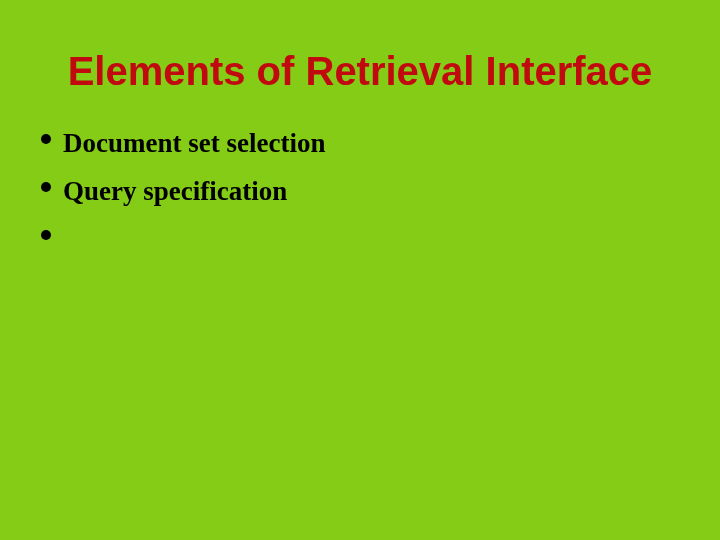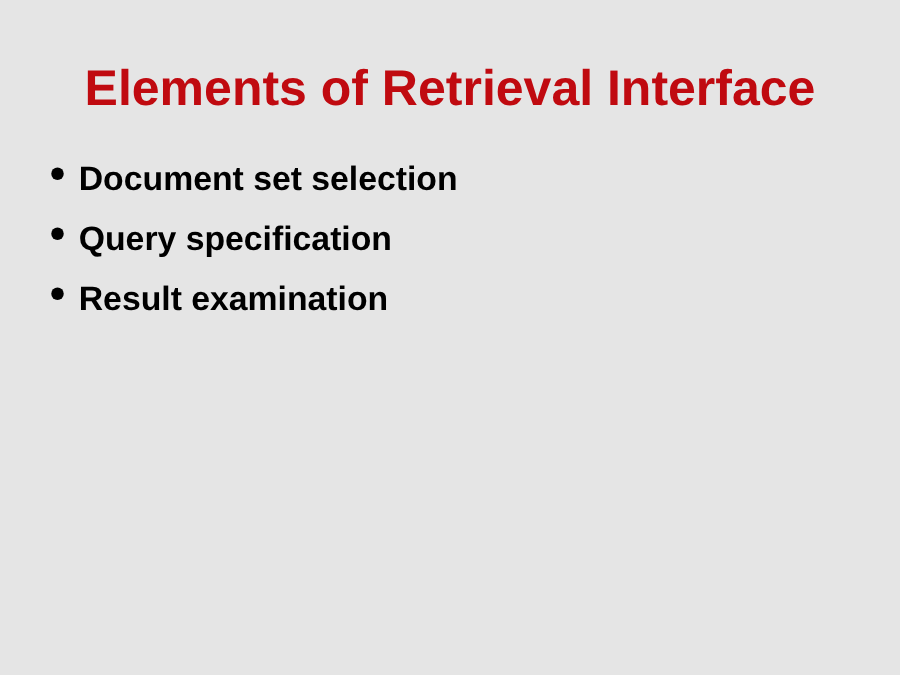--- a/index.html
+++ b/index.html
@@ -8,21 +8,21 @@
     padding: 0;
     background: #ffffff;
   }
   body {
     font-family: "Liberation Sans", sans-serif;
   }
   .slide {
     position: relative;
     width: 720px;
     height: 540px;
-    background: #e5e5e5;
+    background: #84cc16;
     overflow: hidden;
     box-sizing: border-box;
   }
   .slide-title {
     position: absolute;
     left: 0;
     top: 48px;
     width: 720px;
     text-align: center;
     font-family: "Liberation Sans", sans-serif;
@@ -41,21 +41,21 @@
     margin: 0;
     padding: 0;
     list-style: none;
   }
   .bullet-item {
     position: relative;
     margin: 0 0 0 0;
     padding: 0 0 0 29px;
     height: 48px;
     line-height: 38px;
-    font-family: Liberation Sans, sans-serif;
+    font-family: Liberation Serif, serif;
     font-size: 27px;
     font-weight: bold;
     color: #000000;
     white-space: nowrap;
   }
   .bullet-marker {
     position: absolute;
     left: 7px;
     top: 10px;
     width: 10px;
@@ -83,19 +83,18 @@
       <span class="bullet-text">Document set selection</span>
     </li>
 
     <li class="bullet-item">
       <span class="bullet-marker"></span>
       <span class="bullet-text">Query specification</span>
     </li>
 
     <li class="bullet-item">
       <span class="bullet-marker"></span>
-      <span class="bullet-text">Result examination</span>
     </li>
 
 
   </ul>
 
 </div>
 
 </body></html>

